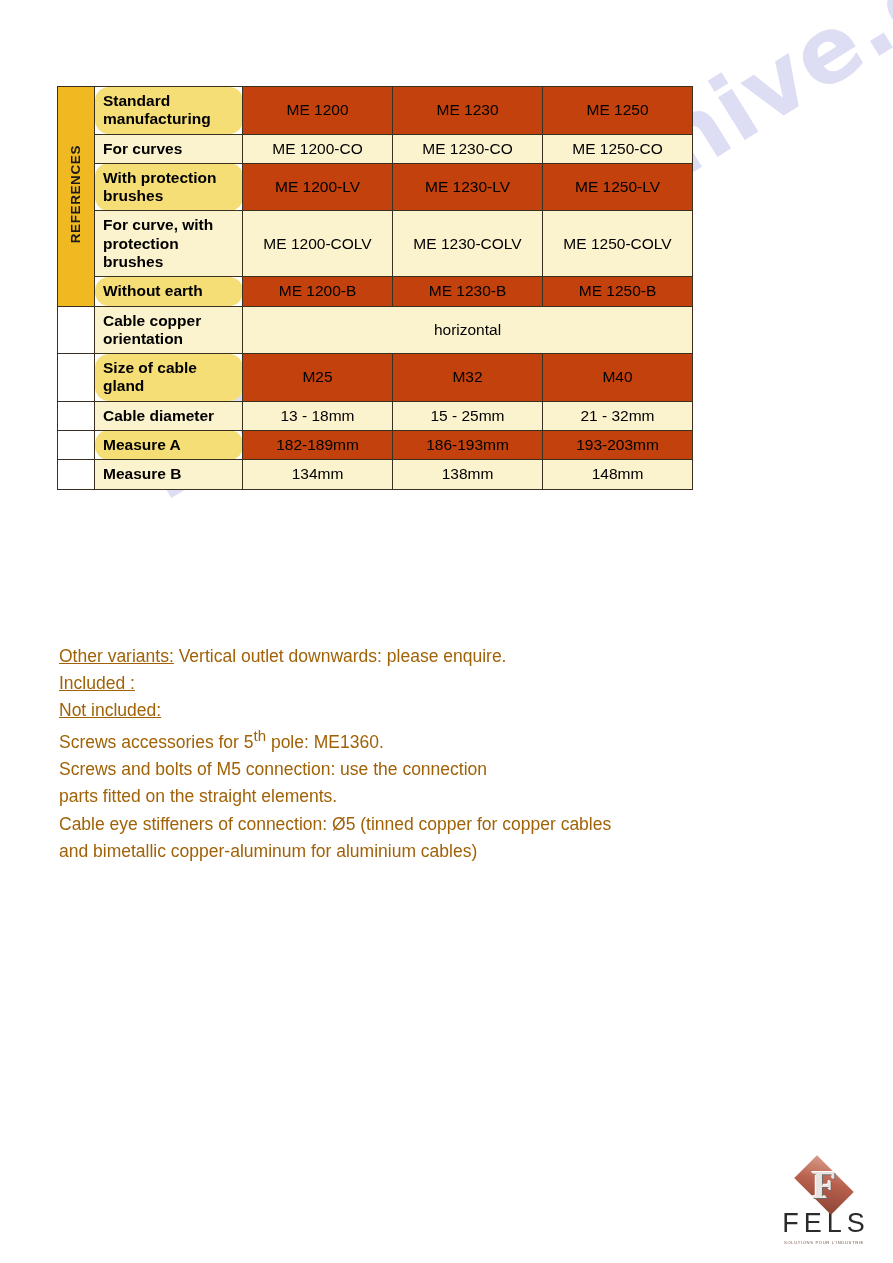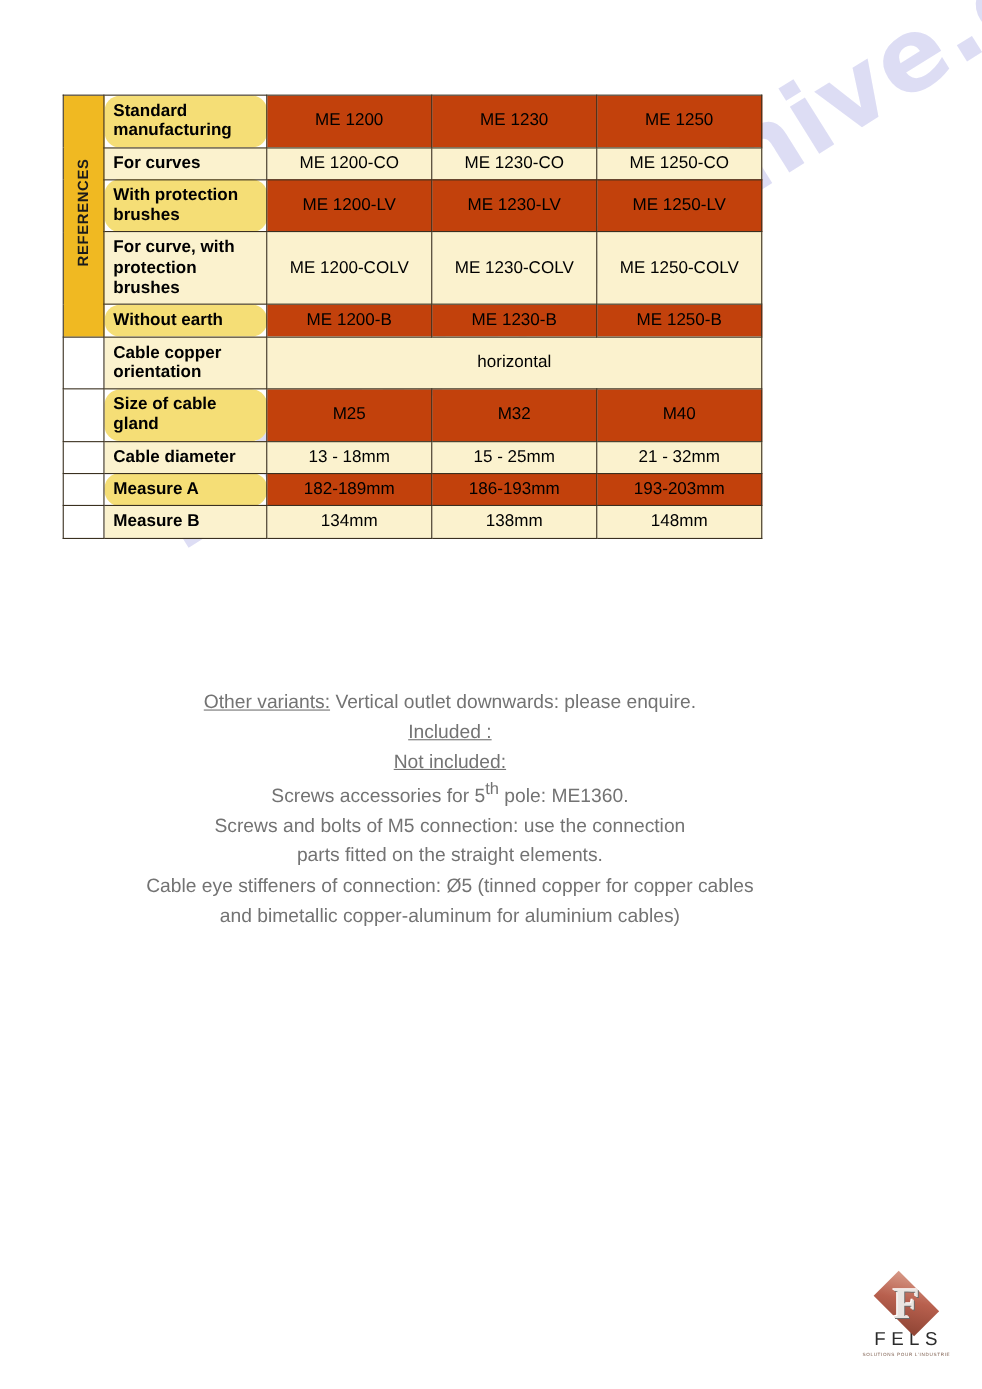--- a/index.html
+++ b/index.html
@@ -92,27 +92,26 @@
   .bg-white { background: #c2410c; margin-top: 20px; }
 
   td.blank-ref {
     border: none;
     background: transparent;
   }
 
   
   #bodytext {
     position: absolute;
-    left: 59px; top: 625px;
+    left: 59px; top: 643px;
     width: 700px;
     z-index: 10;
     font-size: 17.5px;
-    color: #737373;
+    color: #a16207;
     line-height: 1.55;
-    text-align: center;
   }
   #bodytext .ln { white-space: nowrap; }
   #bodytext u, #bodytext .u { text-decoration: underline; }
   #bodytext sup { font-size: 15px; vertical-align: super; }
 
   
   #logo {
     position: absolute;
     right: 14px; bottom: 12px;
     width: 110px; height: 92px;
@@ -139,21 +138,21 @@
     display: flex; align-items: center; justify-content: center;
     font-family: "Liberation Serif", serif;
     font-size: 40px;
     font-weight: 700;
     color: #e9e4e0;
     text-shadow: 1px 1px 0 #6b6b6b, -1px -1px 0 #ffffff;
     line-height: 1;
   }
   #logo .wordmark {
     font-family: "Liberation Sans", sans-serif;
-    font-size: 17px;
+    font-size: 27px;
     letter-spacing: 5px;
     font-weight: 400;
     color: #2b2b2b;
     margin-top: -3px;
     margin-left: 4px;
   }
   #logo .tagline {
     font-size: 4.2px;
     letter-spacing: .6px;
     color: #7a5a4a;

